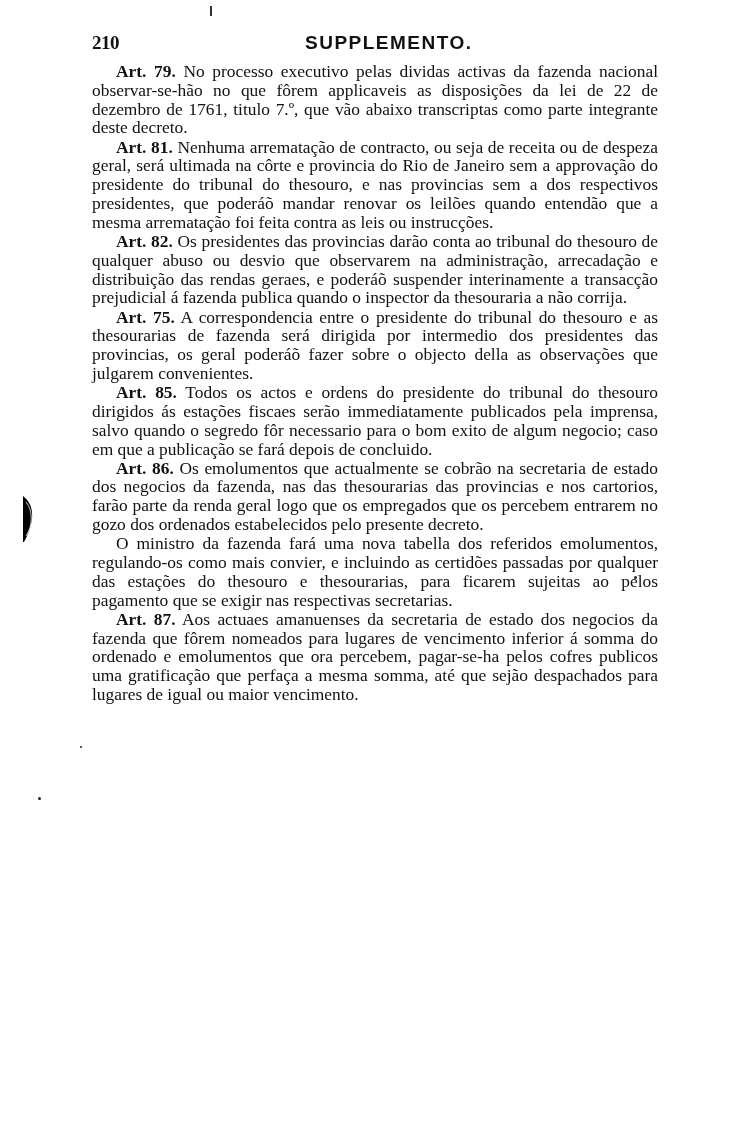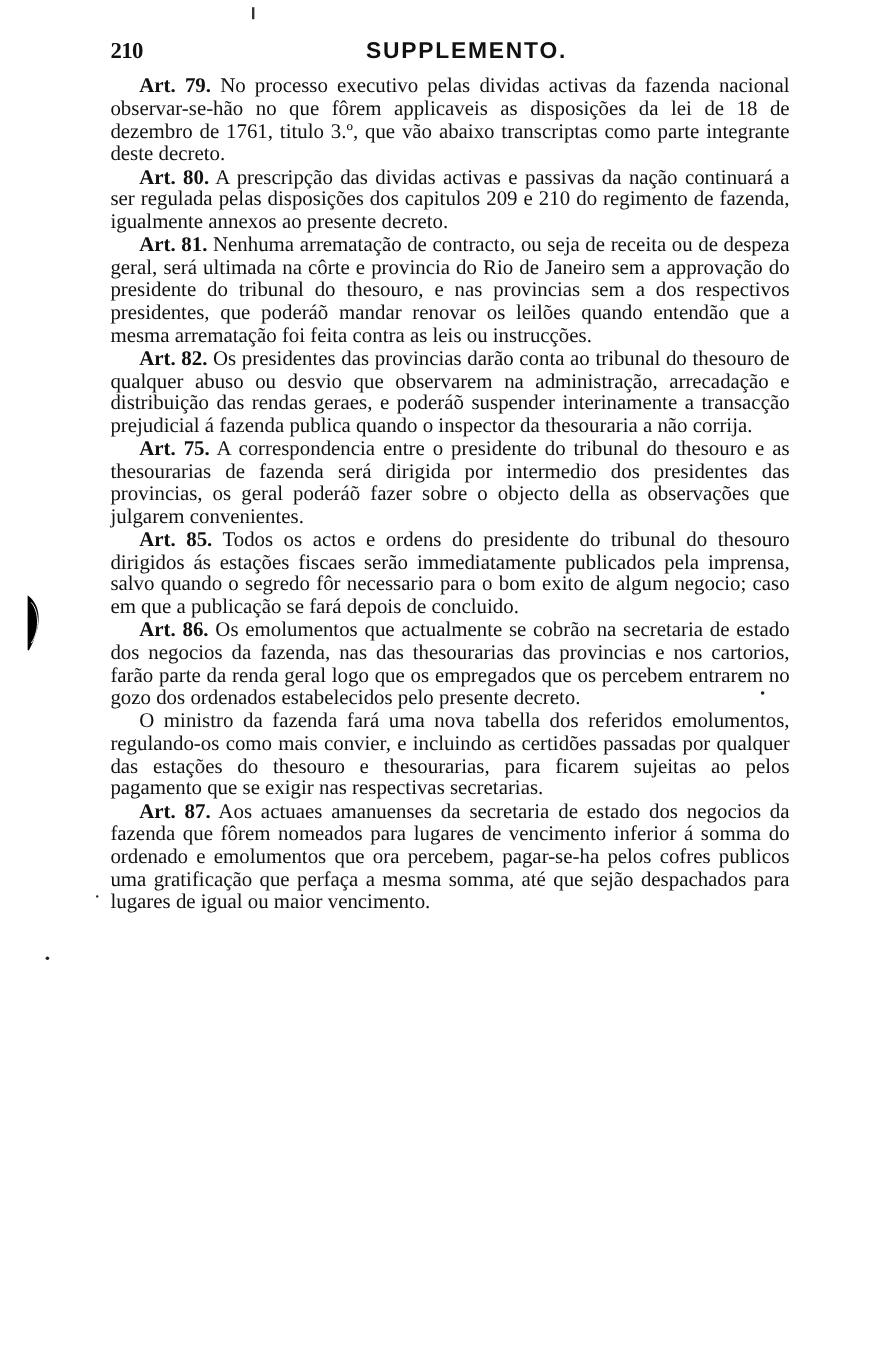--- a/index.html
+++ b/index.html
@@ -102,22 +102,21 @@
     <span class="page-number">210</span>
     <span class="running-title">SUPPLEMENTO.</span>
   </div>
 
   <svg class="mark" viewBox="0 0 14 46">
     <path d="M1 0 C 12 8, 14 24, 2 46 L 1 46 Z" fill="#000"></path>
     <path d="M4 6 C 11 14, 11 30, 4 40" stroke="#fff" stroke-width="0.8" fill="none"></path>
   </svg>
 
   <div class="body-text">
-    <p class="para"><span class="art-label">Art. 79.</span><span> No processo executivo pelas dividas activas da fazenda nacional observar-se-hão no que fôrem applicaveis as disposições da lei de 18 de dezembro de 1761, titulo 3.º, que vão abaixo trans­criptas como parte integrante deste decreto.</span></p>
-    <p class="para"><span class="art-label">Art. 80.</span><span> A prescripção das dividas activas e passivas da nação continuará a ser regulada pelas disposições dos capitulos 209 e 210 do regimento de fazenda, igualmente annexos ao presente decreto.</span></p>
+    <p class="para"><span class="art-label">Art. 79.</span><span> No processo executivo pelas dividas activas da fazenda nacional observar-se-hão no que fôrem applicaveis as disposições da lei de 22 de dezembro de 1761, titulo 7.º, que vão abaixo trans­criptas como parte integrante deste decreto.</span></p>
     <p class="para"><span class="art-label">Art. 81.</span><span> Nenhuma arrematação de contracto, ou seja de receita ou de despeza geral, será ultimada na côrte e provincia do Rio de Janeiro sem a approvação do presidente do tribunal do thesouro, e nas provincias sem a dos respectivos presidentes, que poderáõ mandar renovar os leilões quando entendão que a mesma arrema­tação foi feita contra as leis ou instrucções.</span></p>
     <p class="para"><span class="art-label">Art. 82.</span><span> Os presidentes das provincias darão conta ao tribunal do thesouro de qualquer abuso ou desvio que observarem na admi­nistração, arrecadação e distribuição das rendas geraes, e poderáõ suspender interinamente a transacção prejudicial á fazenda publica quando o inspector da thesouraria a não corrija.</span></p>
     <p class="para"><span class="art-label">Art. 75.</span><span> A correspondencia entre o presidente do tribunal do thesouro e as thesourarias de fazenda será dirigida por intermedio dos presidentes das provincias, os geral poderáõ fazer sobre o objecto della as observações que julgarem convenientes.</span></p>
     <p class="para"><span class="art-label">Art. 85.</span><span> Todos os actos e ordens do presidente do tribunal do thesouro dirigidos ás estações fiscaes serão immediatamente publi­cados pela imprensa, salvo quando o segredo fôr necessario para o bom exito de algum negocio; caso em que a publicação se fará depois de concluido.</span></p>
     <p class="para"><span class="art-label">Art. 86.</span><span> Os emolumentos que actualmente se cobrão na secretaria de estado dos negocios da fazenda, nas das thesourarias das pro­vincias e nos cartorios, farão parte da renda geral logo que os empregados que os percebem entrarem no gozo dos ordenados estabelecidos pelo presente decreto.</span></p>
     <p class="para"><span class="art-label"></span><span>O ministro da fazenda fará uma nova tabella dos referidos emolu­mentos, regulando-os como mais convier, e incluindo as certidões passadas por qualquer das estações do thesouro e thesourarias, para ficarem sujeitas ao pelos pagamento que se exigir nas res­pectivas secretarias.</span></p>
     <p class="para"><span class="art-label">Art. 87.</span><span> Aos actuaes amanuenses da secretaria de estado dos ne­gocios da fazenda que fôrem nomeados para lugares de ven­cimento inferior á somma do ordenado e emolumentos que ora percebem, pagar-se-ha pelos cofres publicos uma gratificação que perfaça a mesma somma, até que sejão despachados para lugares de igual ou maior vencimento.</span></p>
   </div>
 
   <span class="speck" style="left:630px; top:576px;"></span>

